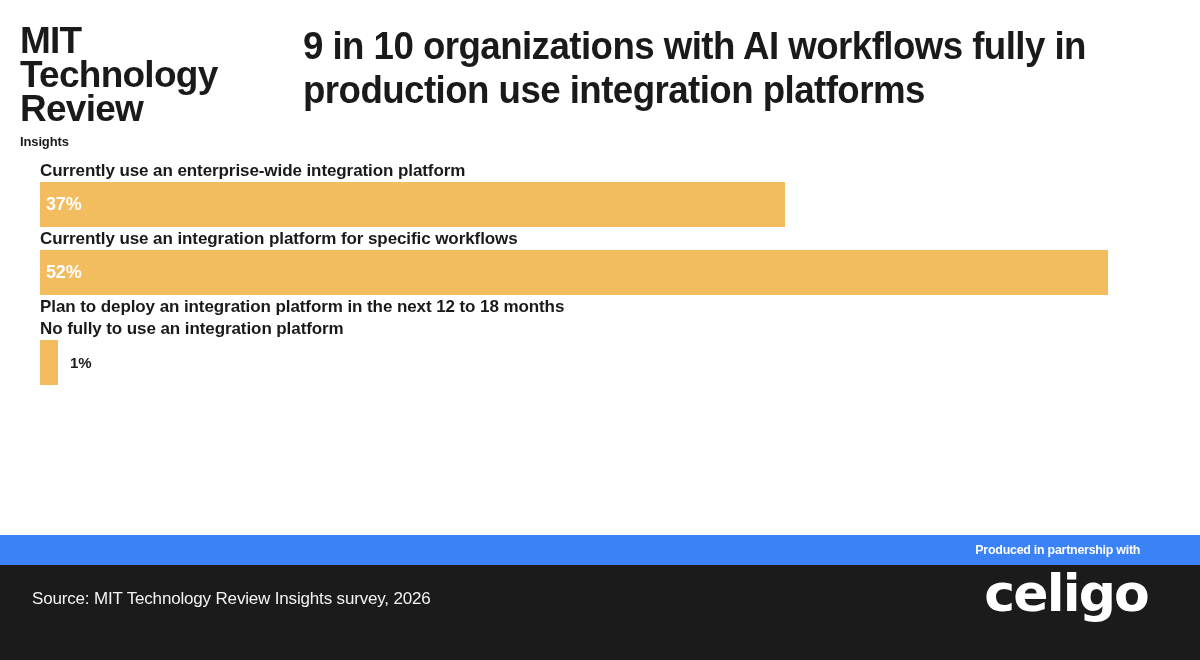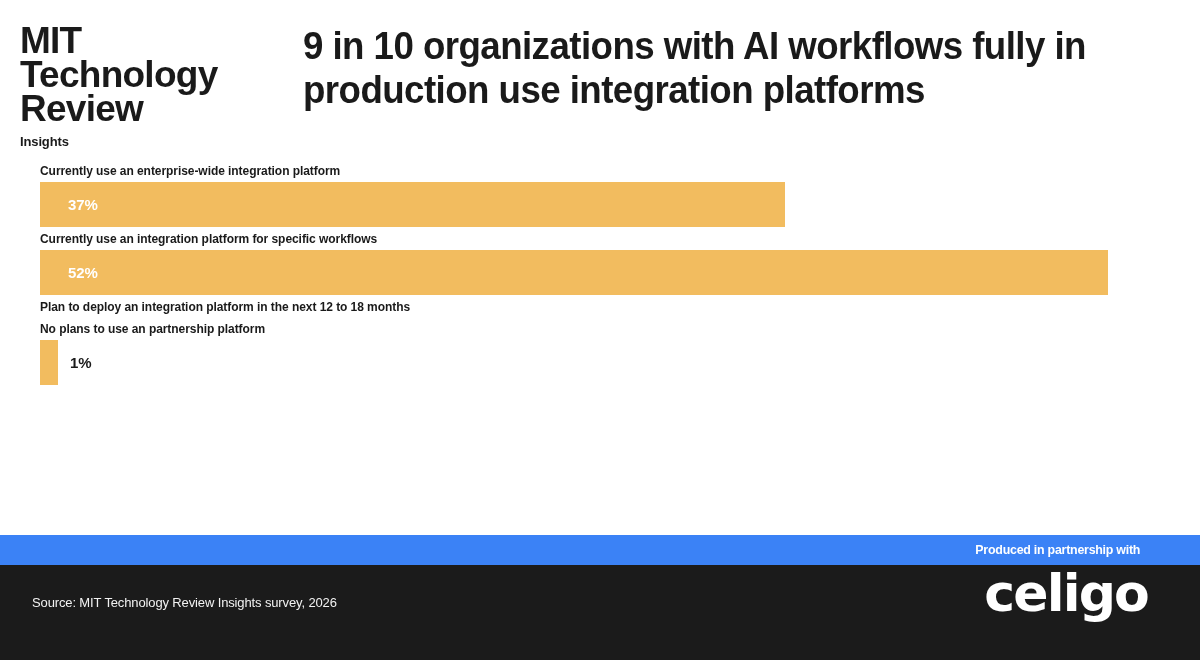--- a/index.html
+++ b/index.html
@@ -75,21 +75,21 @@
     top: 160px;
     width: 1200px;
     height: 375px;
   }
   .bar-group {
     position: relative;
     margin: 0;
     padding: 0;
   }
   .bar-label {
-    font-size: 12px;
+    font-size: 17px;
     font-weight: bold;
     color: #1a1a1a;
     letter-spacing: -0.005em;
     padding-left: 40px;
     height: 22px;
     line-height: 22px;
     white-space: nowrap;
   }
   .bar-row {
     position: relative;
@@ -100,23 +100,23 @@
     position: absolute;
     left: 0;
     top: 0;
     height: 45px;
     background: #f2bc5f;
     display: flex;
     align-items: center;
   }
   .bar-value-inside {
     color: #ffffff;
-    font-size: 15px;
-    font-weight: bold;
-    padding-left: 28px;
+    font-size: 18px;
+    font-weight: bold;
+    padding-left: 6px;
     letter-spacing: -0.01em;
   }
   .bar-value-outside {
     position: absolute;
     top: 0;
     height: 45px;
     line-height: 45px;
     color: #1a1a1a;
     font-size: 15px;
     font-weight: bold;
@@ -149,23 +149,23 @@
     position: absolute;
     left: 0;
     top: 565px;
     width: 1200px;
     height: 95px;
     background: #1b1b1b;
   }
   .source-text {
     position: absolute;
     left: 32px;
-    top: 30px;
+    top: 24px;
     color: #f2f2f2;
-    font-size: 13px;
+    font-size: 17px;
     font-weight: normal;
     letter-spacing: -0.01em;
   }
   .celigo-logo {
     position: absolute;
     right: 52px;
     top: 2px;
     color: #ffffff;
     font-family: "DejaVu Sans", sans-serif;
     font-size: 52px;
@@ -209,21 +209,21 @@
           <span class="bar-value-inside">52%</span>
         </div>
       </div>
     </div>
 
     <div class="bar-group">
       <div class="bar-label">Plan to deploy an integration platform in the next 12 to 18 months</div>
     </div>
 
     <div class="bar-group">
-      <div class="bar-label">No plans to use an partnership platform</div>
+      <div class="bar-label">No fully to use an integration platform</div>
       <div class="bar-row">
         <div class="bar" style="width:18px;"></div>
         <span class="bar-value-outside" style="left:30px;">1%</span>
       </div>
     </div>
 
   </div>
 
   <div class="teal-band">
     <span class="partnership-text">Produced in partnership with</span>

